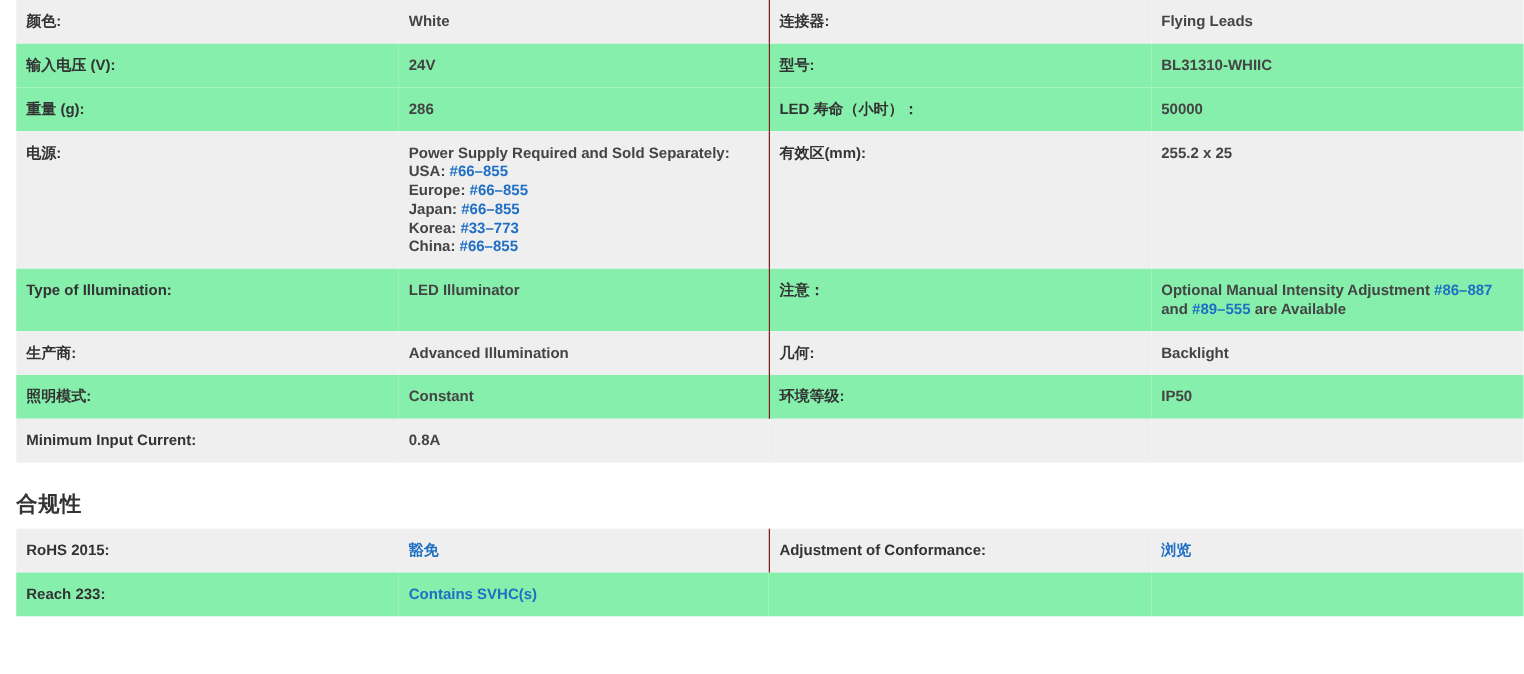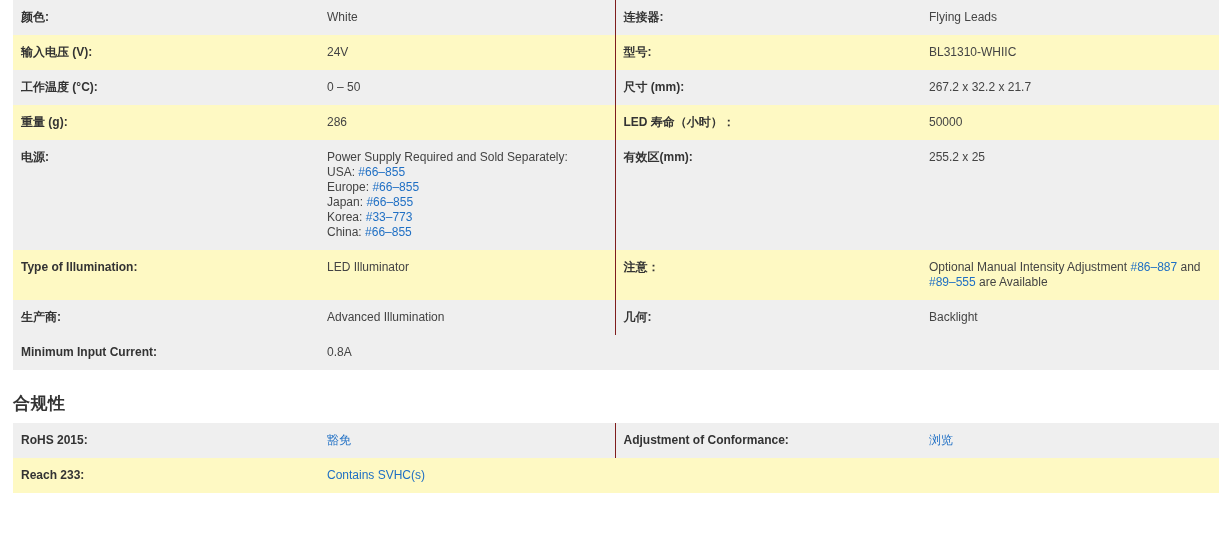--- a/index.html
+++ b/index.html
@@ -30,27 +30,28 @@
   table.spec col.c2 { width: 296px; }
   table.spec col.c3 { width: 306px; }
   table.spec col.c4 { width: 298px; }
   table.spec td {
     vertical-align: top;
     padding: 10px 8px 10px 8px;
     line-height: 15px;
     font-size: 12px;
   }
   table.spec tr.odd td { background: #efefef; }
-  table.spec tr.even td { background: #fef9c3; }
+  table.spec tr.even td { background: #86efac; }
   td.label {
     font-weight: bold;
     color: #333333;
   }
   td.value {
     color: #444444;
+    font-weight: bold;
   }
   td.sep {
     border-left: 1px solid #7f1d1d;
   }
   a.lnk {
     color: #1f6fc4;
     text-decoration: none;
   }
   .plist div { white-space: nowrap; }
   h2.section {
@@ -80,26 +81,20 @@
         <td class="value">White</td>
         <td class="label sep">连接器:</td>
         <td class="value">Flying Leads</td>
       </tr>
       <tr class="even">
         <td class="label">输入电压 (V):</td>
         <td class="value">24V</td>
         <td class="label sep">型号:</td>
         <td class="value">BL31310-WHIIC</td>
       </tr>
-      <tr class="odd">
-        <td class="label">工作温度 (°C):</td>
-        <td class="value">0 – 50</td>
-        <td class="label sep">尺寸 (mm):</td>
-        <td class="value">267.2 x 32.2 x 21.7</td>
-      </tr>
       <tr class="even">
         <td class="label">重量 (g):</td>
         <td class="value">286</td>
         <td class="label sep">LED 寿命（小时）：</td>
         <td class="value">50000</td>
       </tr>
       <tr class="odd">
         <td class="label">电源:</td>
         <td class="value">
           <div class="plist">
@@ -118,20 +113,26 @@
         <td class="label">Type of Illumination:</td>
         <td class="value">LED Illuminator</td>
         <td class="label sep">注意：</td>
         <td class="value"><span>Optional Manual Intensity Adjustment </span><a class="lnk" href="#">#86–887</a><span> and </span><a class="lnk" href="#">#89–555</a><span> are Available</span></td>
       </tr>
       <tr class="odd">
         <td class="label">生产商:</td>
         <td class="value">Advanced Illumination</td>
         <td class="label sep">几何:</td>
         <td class="value">Backlight</td>
+      </tr>
+      <tr class="even">
+        <td class="label">照明模式:</td>
+        <td class="value">Constant</td>
+        <td class="label sep">环境等级:</td>
+        <td class="value">IP50</td>
       </tr>
       <tr class="odd">
         <td class="label">Minimum Input Current:</td>
         <td class="value">0.8A</td>
         <td class="label"></td>
         <td class="value"></td>
       </tr>
     </tbody>
   </table>
 

